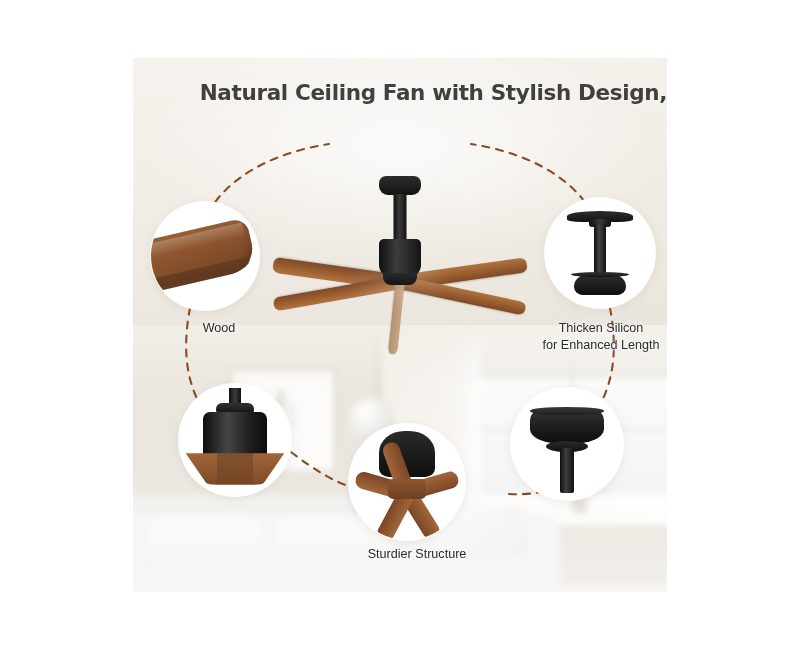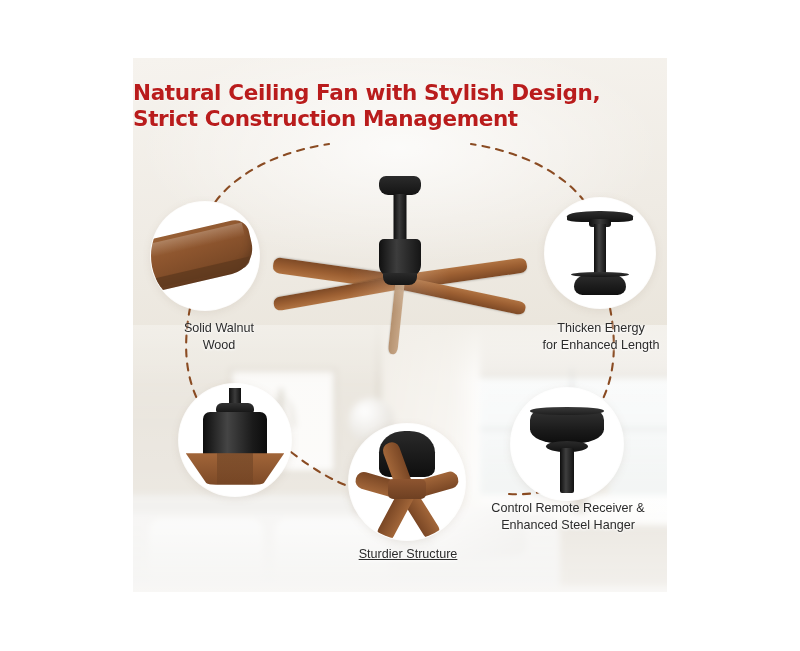--- a/index.html
+++ b/index.html
@@ -78,24 +78,24 @@
     background:linear-gradient(160deg,#fcfbfa,#e9e8e5);
     border-radius:10px; transform:rotate(-6deg); }
   .r-rug { position:absolute; left:0; top:92%; width:100%; height:12%;
     background:linear-gradient(180deg,#f1efeb,#e8e5df); }
   .room-fade { position:absolute; inset:0;
     background:linear-gradient(180deg,rgba(242,239,233,.85) 0%,rgba(255,255,255,.12) 22%,rgba(255,255,255,.30) 72%,rgba(255,255,255,.55) 100%); }
 
   
   #heading {
     position:absolute; left:0; top:22px; width:100%;
-    text-align:left; line-height:1.22;
+    text-align:right; line-height:1.22;
     font-size:21.5px; font-weight:bold; letter-spacing:-.35px;
     font-family:"DejaVu Sans", sans-serif;
-    color:#b91c1c;
+    color:#404040;
     text-shadow:0 1px 0 rgba(255,255,255,.45);
     z-index:30;
   }
   #heading .hl { display:block; white-space:nowrap; }
 
   
   .arcs { position:absolute; inset:0; z-index:12; pointer-events:none; }
 
   
   .fan { position:absolute; left:50%; top:118px; width:330px; height:165px;
@@ -248,21 +248,20 @@
         <div class="r-cushion r-cush1"></div>
         <div class="r-cushion r-cush2"></div>
         <div class="r-pillow"></div>
         <div class="r-rug"></div>
       </div>
       <div class="room-fade"></div>
     </div>
 
     <div id="heading">
       <span class="hl">Natural Ceiling Fan with Stylish Design,</span>
-      <span class="hl">Strict Construction Management</span>
     </div>
 
     <svg class="arcs" viewBox="0 0 534 534">
       <g fill="none" stroke="#8a4b22" stroke-width="2.1" stroke-linecap="round" stroke-dasharray="7 7">
         <path d="M66 182 C 74 130, 130 96, 196 86"></path>
         <path d="M468 182 C 460 130, 404 96, 338 86"></path>
         <path d="M60 236 C 48 286, 52 322, 70 352"></path>
         <path d="M474 236 C 486 286, 482 322, 464 352"></path>
         <path d="M158 394 C 204 430, 236 438, 268 436"></path>
         <path d="M376 436 C 410 438, 442 428, 478 396"></path>
@@ -281,34 +280,33 @@
       <div class="fan-hub"></div>
     </div>
 
     <div class="bubble" style="left:18px; top:144px; width:108px; height:108px;">
       <div class="bubble-inner">
         <div class="bw-blade"></div>
         <div class="bw-edge"></div>
       </div>
     </div>
     <div class="cap" style="left:-14px; top:262px; width:200px;">
-      <span>Solid Walnut</span>
       <span>Wood</span>
     </div>
 
     <div class="bubble" style="left:412px; top:140px; width:110px; height:110px;">
       <div class="bubble-inner">
         <div class="dr-plate"></div>
         <div class="dr-collar"></div>
         <div class="dr-rod"></div>
         <div class="dr-base"></div>
       </div>
     </div>
     <div class="cap" style="left:368px; top:262px; width:200px;">
-      <span>Thicken Energy</span>
+      <span>Thicken Silicon</span>
       <span>for Enhanced Length</span>
     </div>
 
     <div class="bubble" style="left:46px; top:326px; width:112px; height:112px;">
       <div class="bubble-inner">
         <div class="mt-rod"></div>
         <div class="mt-cap"></div>
         <div class="mt-body"></div>
         <div class="mt-blades"></div>
       </div>
@@ -318,30 +316,26 @@
       <div class="bubble-inner">
         <div class="hb-motor"></div>
         <div class="hb-blade hb-b1"></div>
         <div class="hb-blade hb-b2"></div>
         <div class="hb-blade hb-b3"></div>
         <div class="hb-blade hb-b4"></div>
         <div class="hb-blade hb-b5"></div>
         <div class="hb-plate"></div>
       </div>
     </div>
-    <div class="cap" style="left:177px; top:488px; width:196px;text-decoration:underline;">
+    <div class="cap" style="left:186px; top:488px; width:196px;">
       <span>Sturdier Structure</span>
     </div>
 
     <div class="bubble" style="left:378px; top:330px; width:112px; height:112px;">
       <div class="bubble-inner">
         <div class="rc-can"></div>
         <div class="rc-ring"></div>
         <div class="rc-rod"></div>
       </div>
     </div>
-    <div class="cap" style="left:326px; top:442px; width:218px;">
-      <span>Control Remote Receiver &amp;</span>
-      <span>Enhanced Steel Hanger</span>
-    </div>
 
   </div>
 </div>
 
 </body></html>

